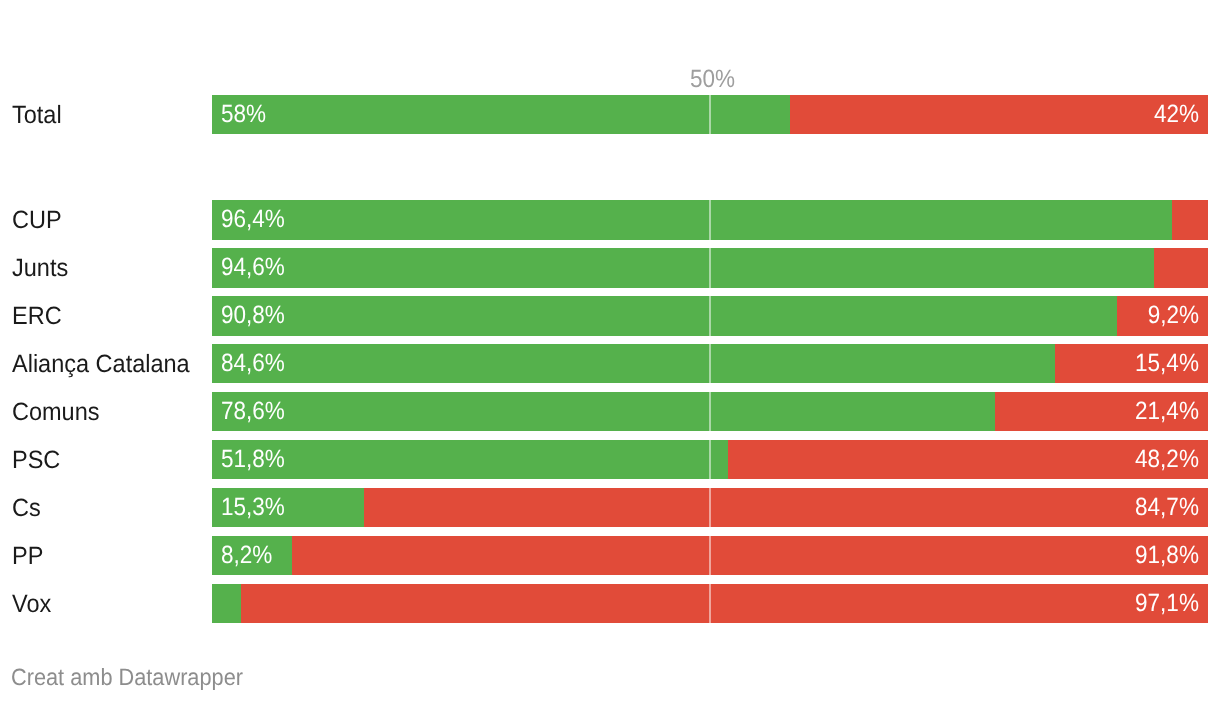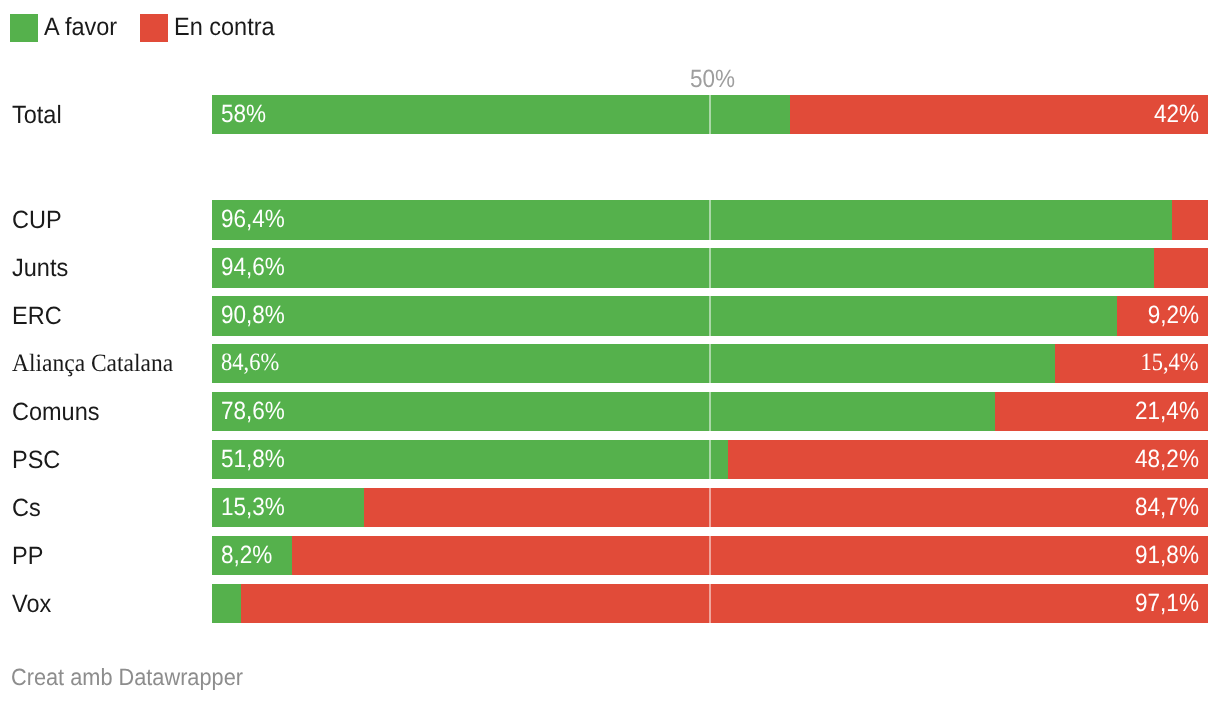--- a/index.html
+++ b/index.html
@@ -51,30 +51,20 @@
     position:absolute; left:11.2px; top:664px;
     font-size:23.5px; color:#8d8d8d; white-space:nowrap;
     transform:scaleX(0.925) translateZ(0); transform-origin:0 50%;
   }
 </style>
 </head>
 <body>
 
 <div class="chart">
 
-  <div class="legend">
-    <div class="legend-item" style="left:10.2px;">
-      <span class="swatch" style="background:#55b14c;"></span>
-      <span class="legend-label">A favor</span>
-    </div>
-    <div class="legend-item" style="left:140.1px;">
-      <span class="swatch" style="background:#e14b39;"></span>
-      <span class="legend-label">En contra</span>
-    </div>
-  </div>
 
   <div class="plot">
     <div class="tick-label">50%</div>
     <div class="row" style="top:95px;height:22px;">
       <div class="row-label">Total</div>
       <div class="bar" style="left:211.8px;width:996.4px;height:39.4px;">
         <div class="seg" style="left:0.00px;width:577.91px;background:#55b14c;"></div>
         <div class="seg" style="left:577.91px;width:418.49px;background:#e14b39;"></div>
         <div class="gridline" style="left:497.1px;height:39.4px;"></div>
       </div>
@@ -102,21 +92,21 @@
     <div class="row" style="top:296.12px;height:39.4px;">
       <div class="row-label">ERC</div>
       <div class="bar" style="left:211.8px;width:996.4px;height:39.4px;">
         <div class="seg" style="left:0.00px;width:904.73px;background:#55b14c;"></div>
         <div class="seg" style="left:904.73px;width:91.67px;background:#e14b39;"></div>
         <div class="gridline" style="left:497.1px;height:39.4px;"></div>
       </div>
       <div class="value-label left" style="left:221.4px;">90,8%</div>
       <div class="value-label right" style="right:21.2px;">9,2%</div>
     </div>
-    <div class="row" style="top:344.08px;height:39.4px;font-family:Liberation Serif, serif;">
+    <div class="row" style="top:344.08px;height:39.4px;">
       <div class="row-label">Aliança Catalana</div>
       <div class="bar" style="left:211.8px;width:996.4px;height:39.4px;">
         <div class="seg" style="left:0.00px;width:842.95px;background:#55b14c;"></div>
         <div class="seg" style="left:842.95px;width:153.45px;background:#e14b39;"></div>
         <div class="gridline" style="left:497.1px;height:39.4px;"></div>
       </div>
       <div class="value-label left" style="left:221.4px;">84,6%</div>
       <div class="value-label right" style="right:21.2px;">15,4%</div>
     </div>
     <div class="row" style="top:392.04px;height:39.4px;">

